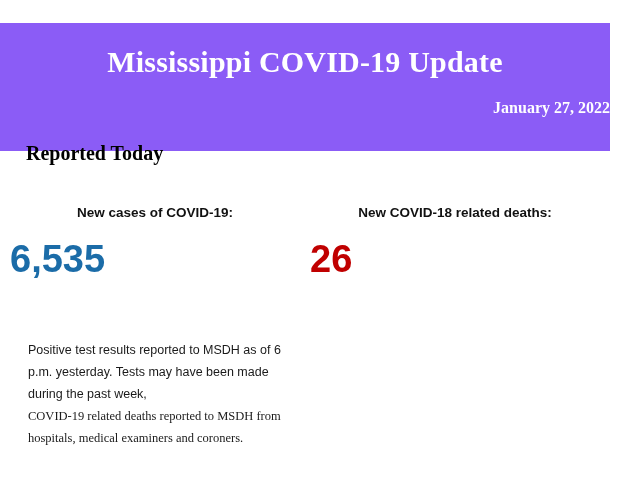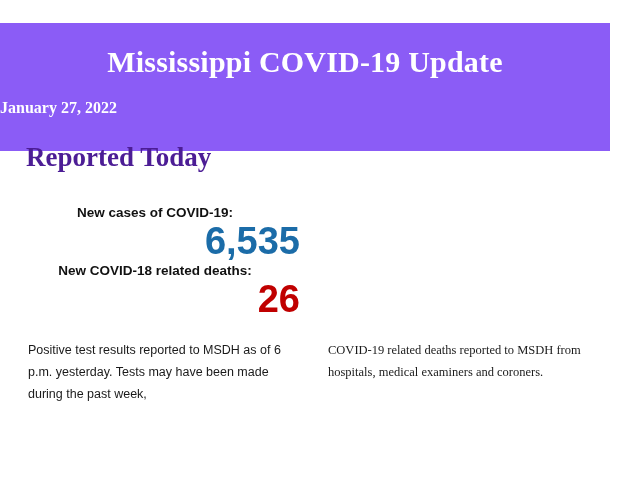--- a/index.html
+++ b/index.html
@@ -39,74 +39,74 @@
     font-family: "Liberation Serif", serif;
     font-size: 30px;
     font-weight: bold;
     letter-spacing: 0.2px;
   }
   .header-date {
     position: absolute;
     left: 0;
     top: 76px;
     width: 610px;
-    text-align: left;
+    text-align: right;
     color: #ffffff;
     font-family: "Liberation Serif", serif;
     font-size: 16px;
     font-weight: bold;
   }
   .section-title {
     position: absolute;
     left: 26px;
     top: 142px;
-    color: #4c1d95;
+    color: #000000;
     font-family: "Liberation Serif", serif;
-    font-size: 27px;
+    font-size: 20px;
     font-weight: bold;
   }
   .stats {
     position: absolute;
     left: 0;
     top: 205px;
     width: 620px;
     display: flex;
-    flex-direction: column;
   }
   .stat-col {
     width: 300px;
     box-sizing: border-box;
   }
   .stat-col.left {
     padding-left: 10px;
   }
   .stat-col.right {
     padding-left: 10px;
   }
   .stat-label {
     text-align: center;
     font-size: 13.5px;
     font-weight: bold;
     color: #111111;
   }
   .stat-value {
-    text-align: right;
+    text-align: left;
     font-size: 38px;
     font-weight: bold;
+    margin-top: 18px;
     font-family: "Liberation Sans", sans-serif;
   }
   .stat-value.cases { color: #1b6ca8; }
   .stat-value.deaths { color: #c00000; }
   .notes {
     position: absolute;
     left: 0;
     top: 340px;
     width: 620px;
     display: flex;
-    flex-direction: row;
+    flex-direction: column;
   }
   .note-col {
     width: 300px;
     box-sizing: border-box;
     font-size: 12.5px;
     line-height: 1.75;
     color: #1a1a1a;
   }
   .note-col.left {
     padding-left: 28px;

